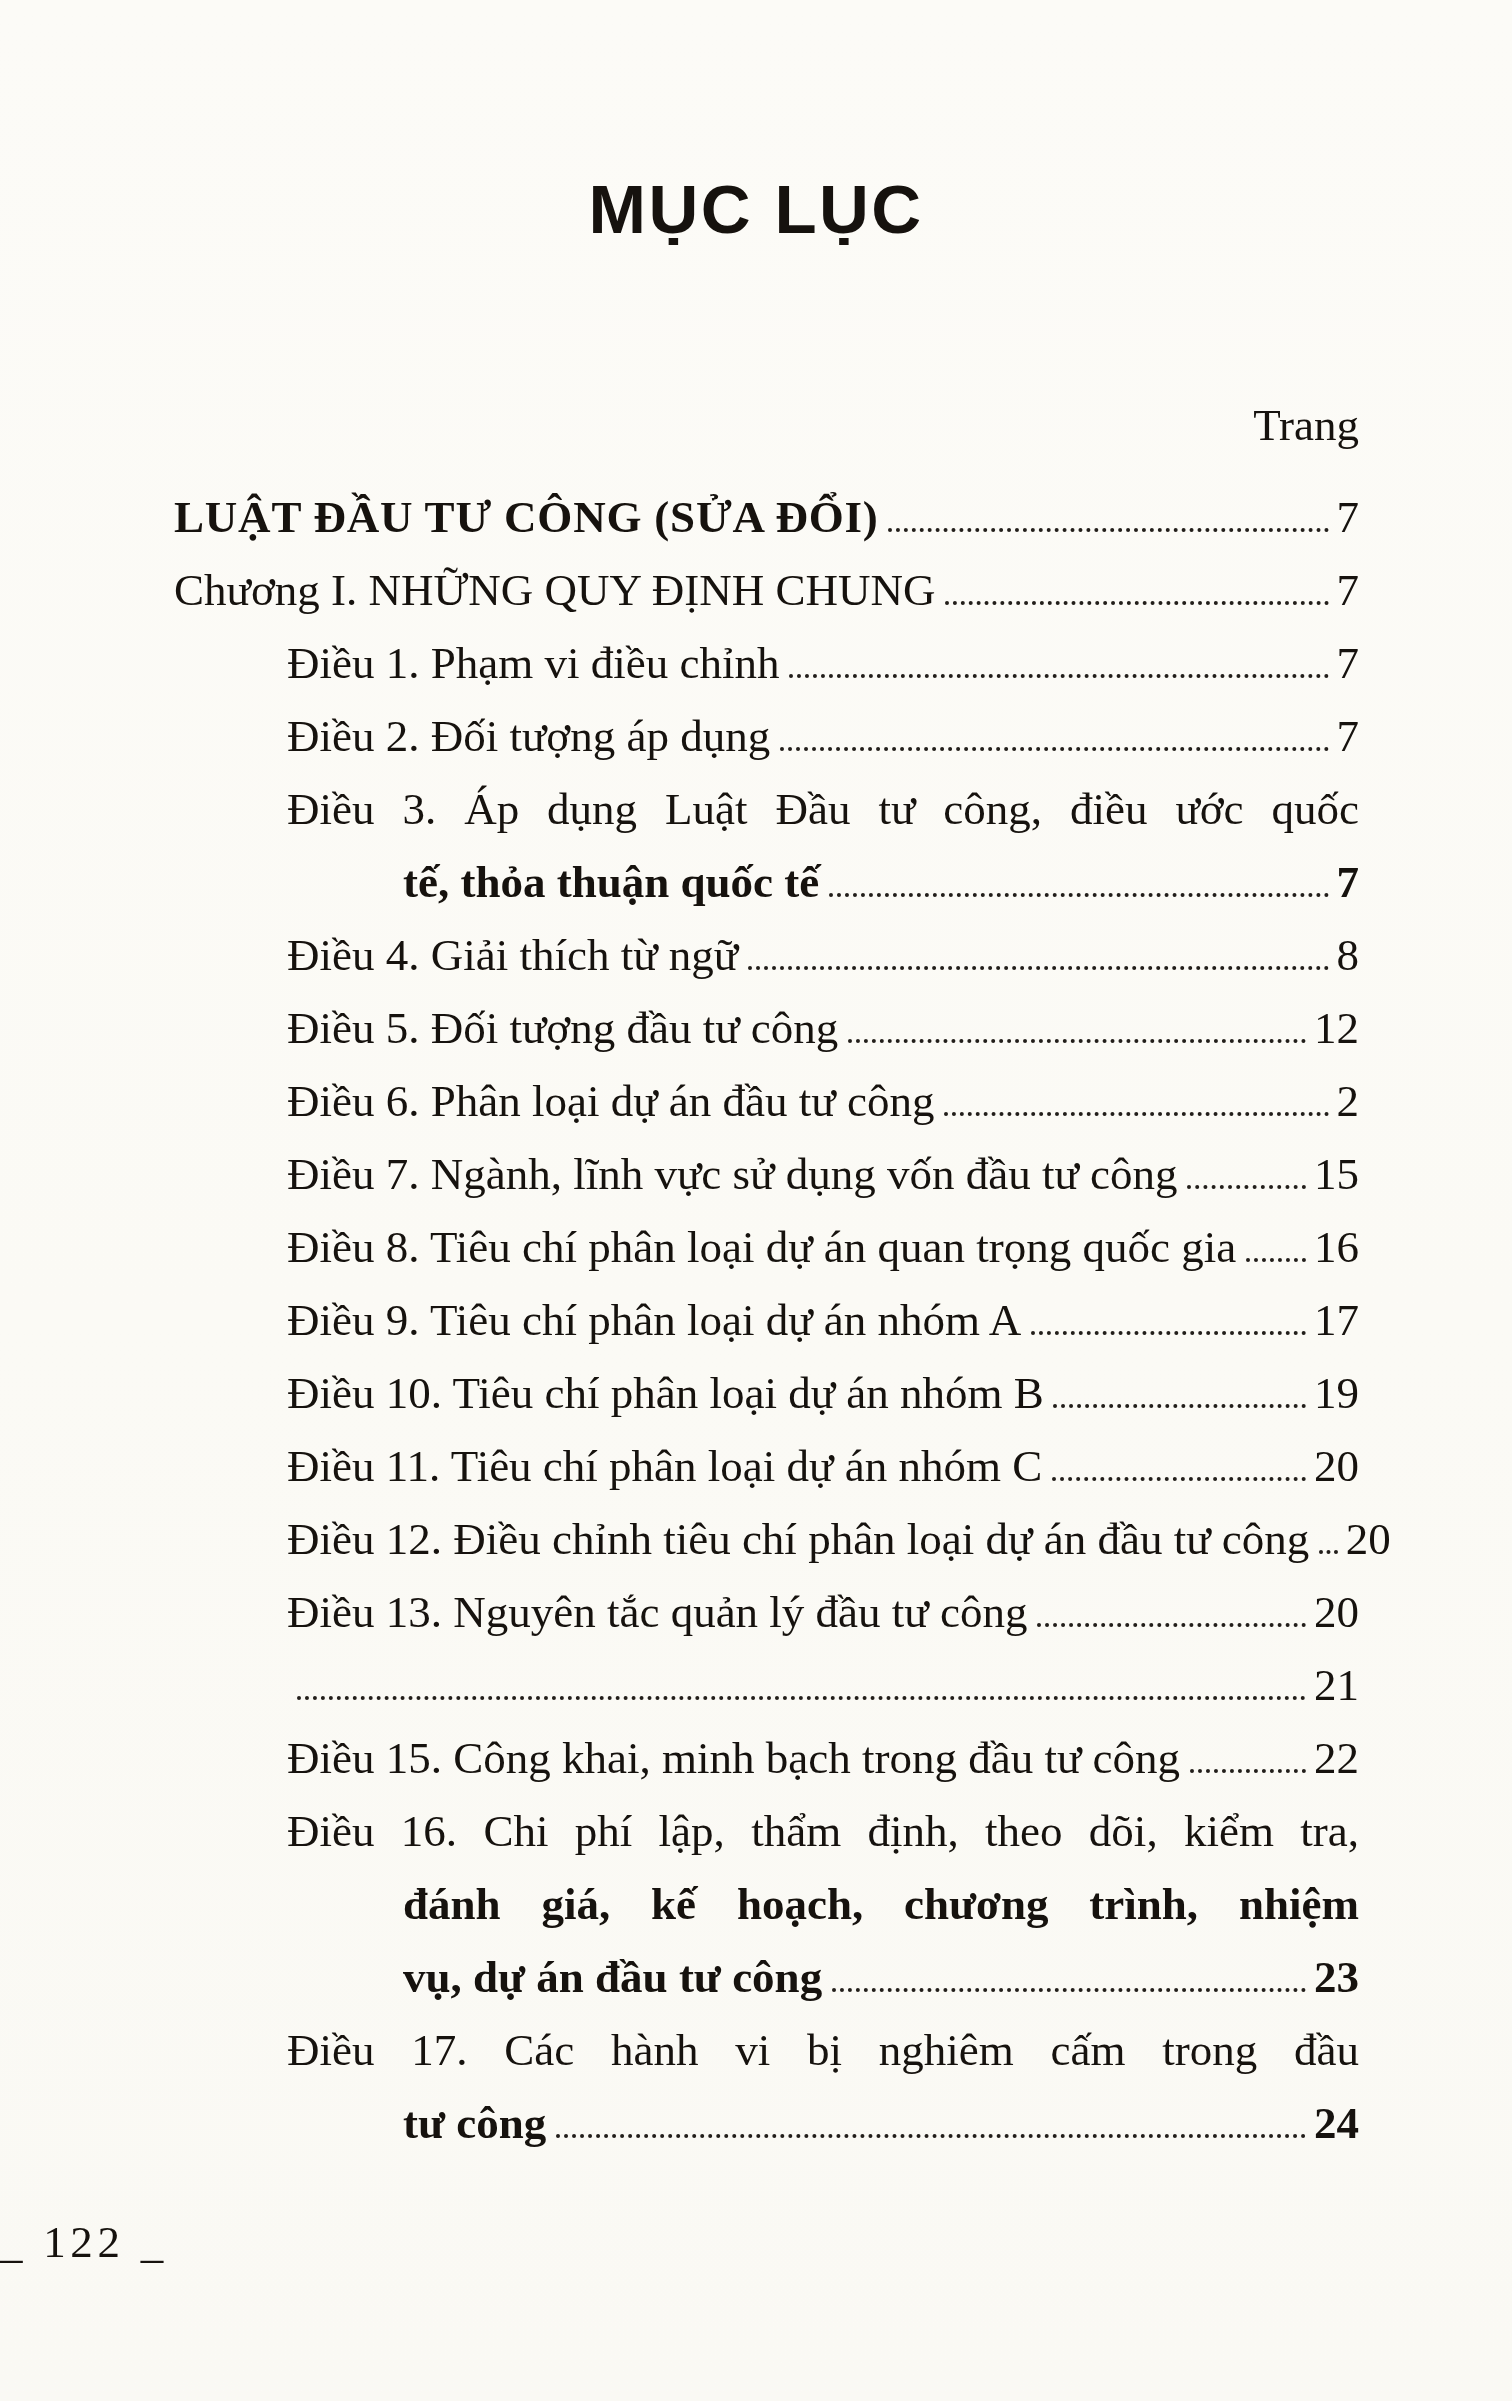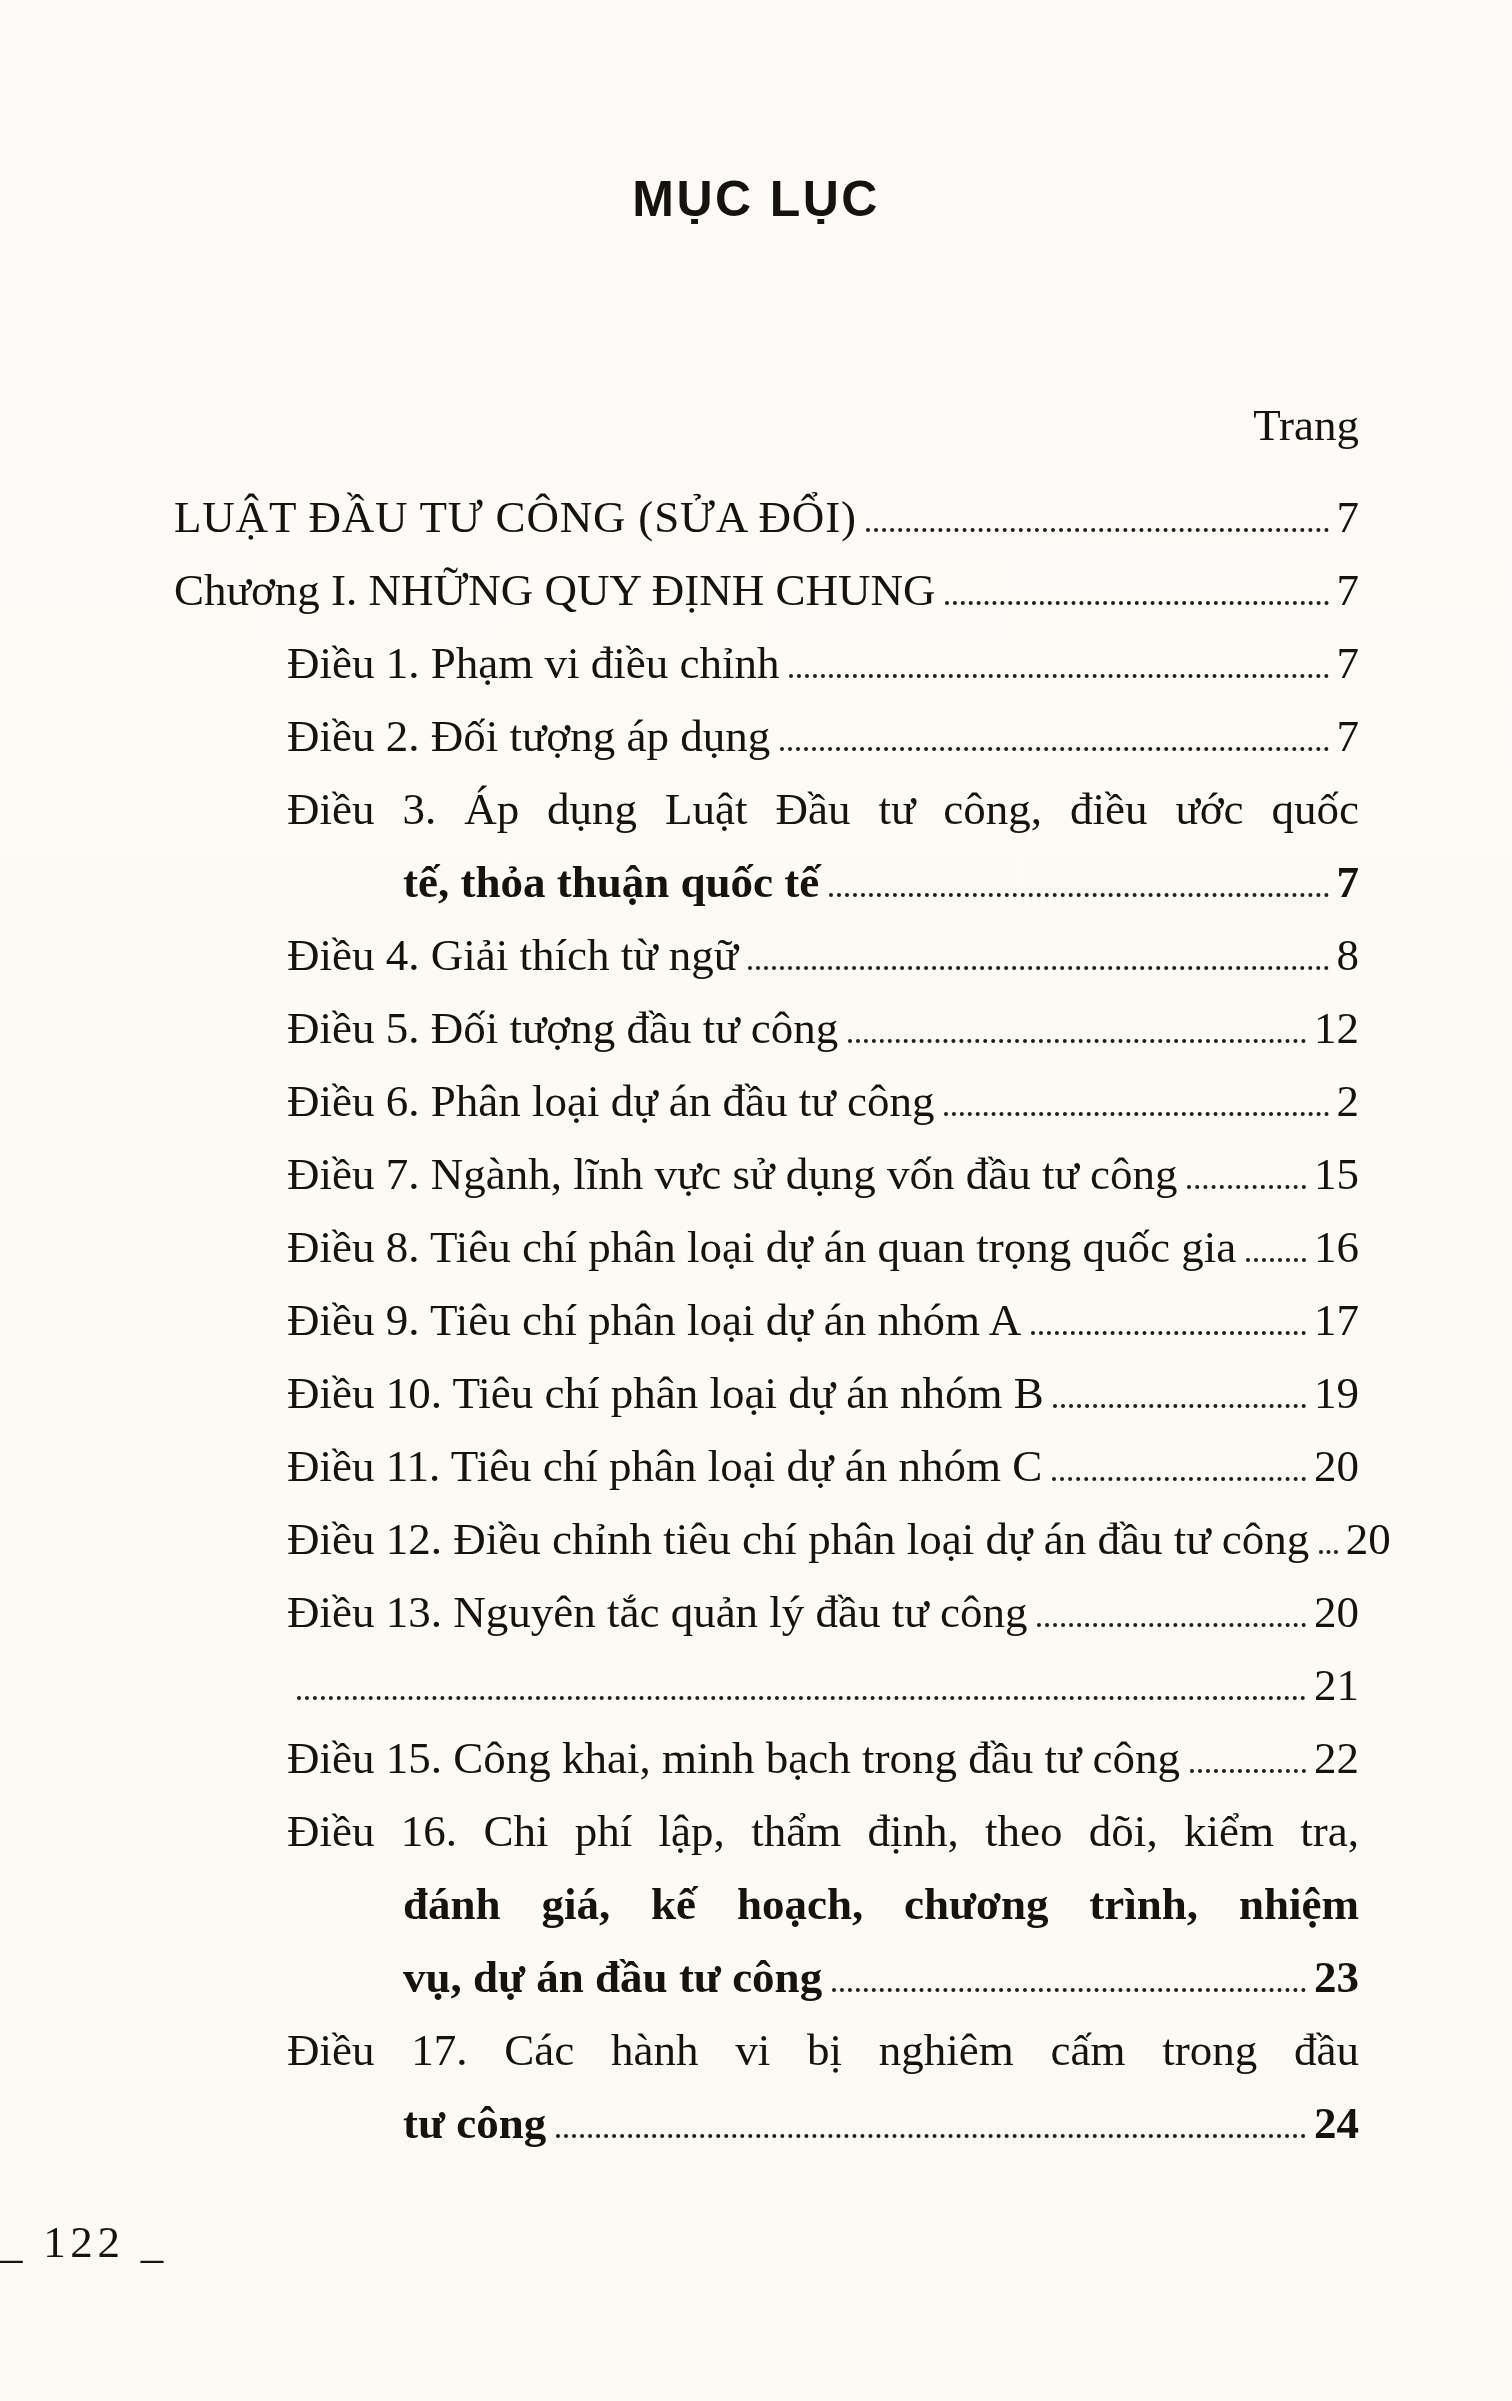--- a/index.html
+++ b/index.html
@@ -17,41 +17,41 @@
     color: #16120e;
   }
   .title {
     position: absolute;
     top: 170px;
     left: 0;
     width: 100%;
     text-align: center;
     font-family: "Liberation Sans", "DejaVu Sans", sans-serif;
     font-weight: bold;
-    font-size: 50px;
+    font-size: 69px;
     letter-spacing: 2.4px;
   }
   .trang {
     position: absolute;
     top: 399px;
     left: 174px;
     width: 1185px;
     text-align: right;
     font-size: 45px;
   }
   .toc {
     position: absolute;
     top: 481px;
     left: 174px;
     width: 1185px;
     font-size: 45px;
     line-height: 73px;
   }
   .entry { width: 100%; }
-  .entry.bold .txt { font-weight: normal; letter-spacing: 0.8px; }
+  .entry.bold .txt { font-weight: bold; letter-spacing: 0.8px; }
   .line {
     display: flex;
     align-items: baseline;
     width: auto;
   }
   .line .txt { flex: 0 1 auto; white-space: nowrap; }
   .leader {
     flex: 1 1 24px;
     min-width: 19px;
     margin: 0 8px 0 9.5px;

